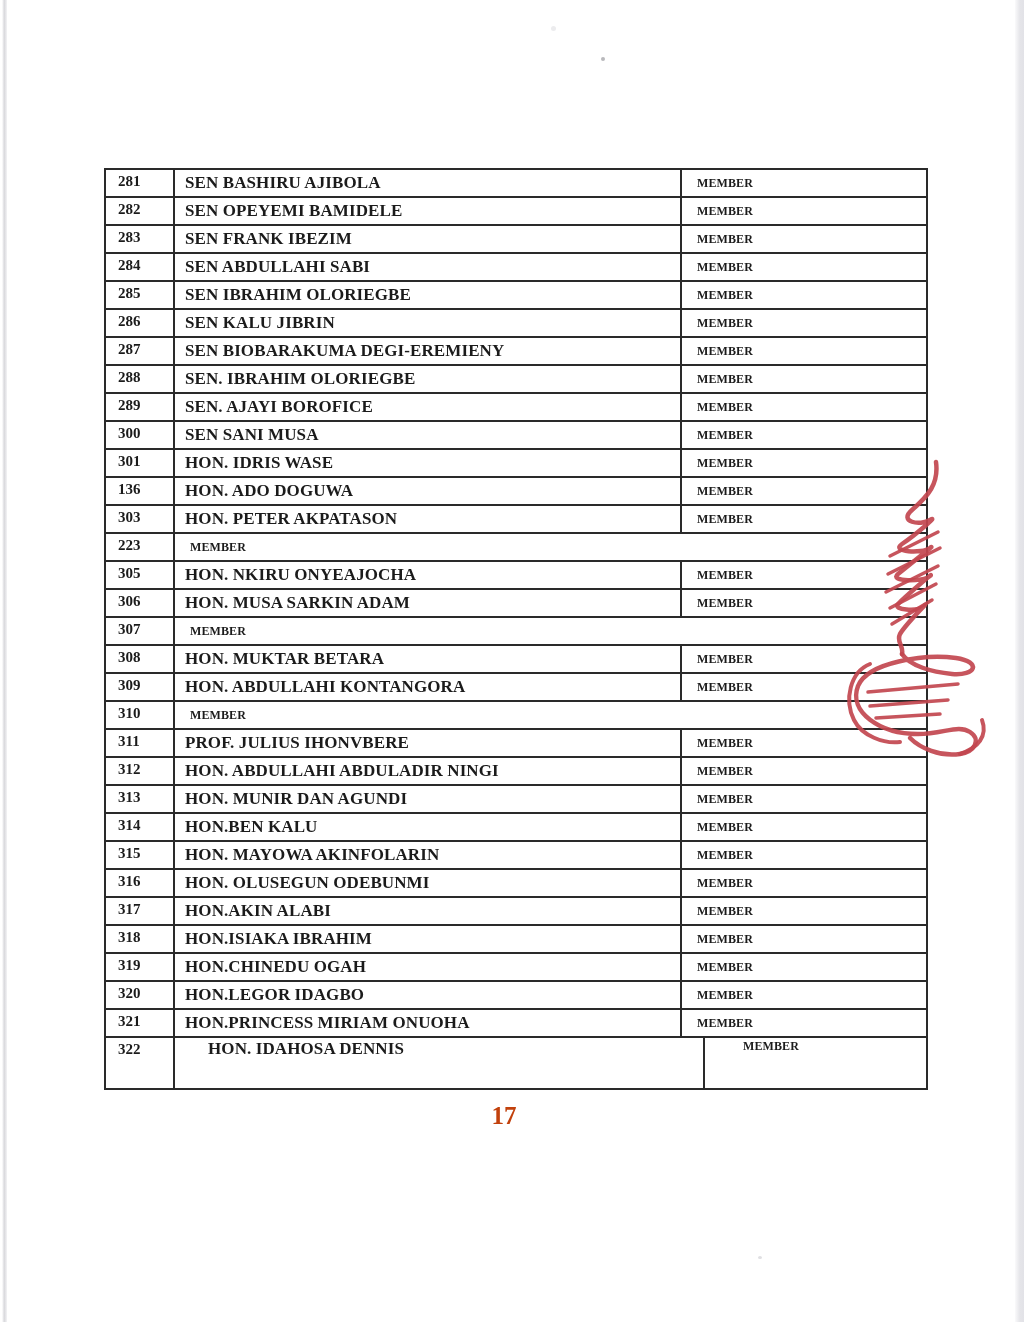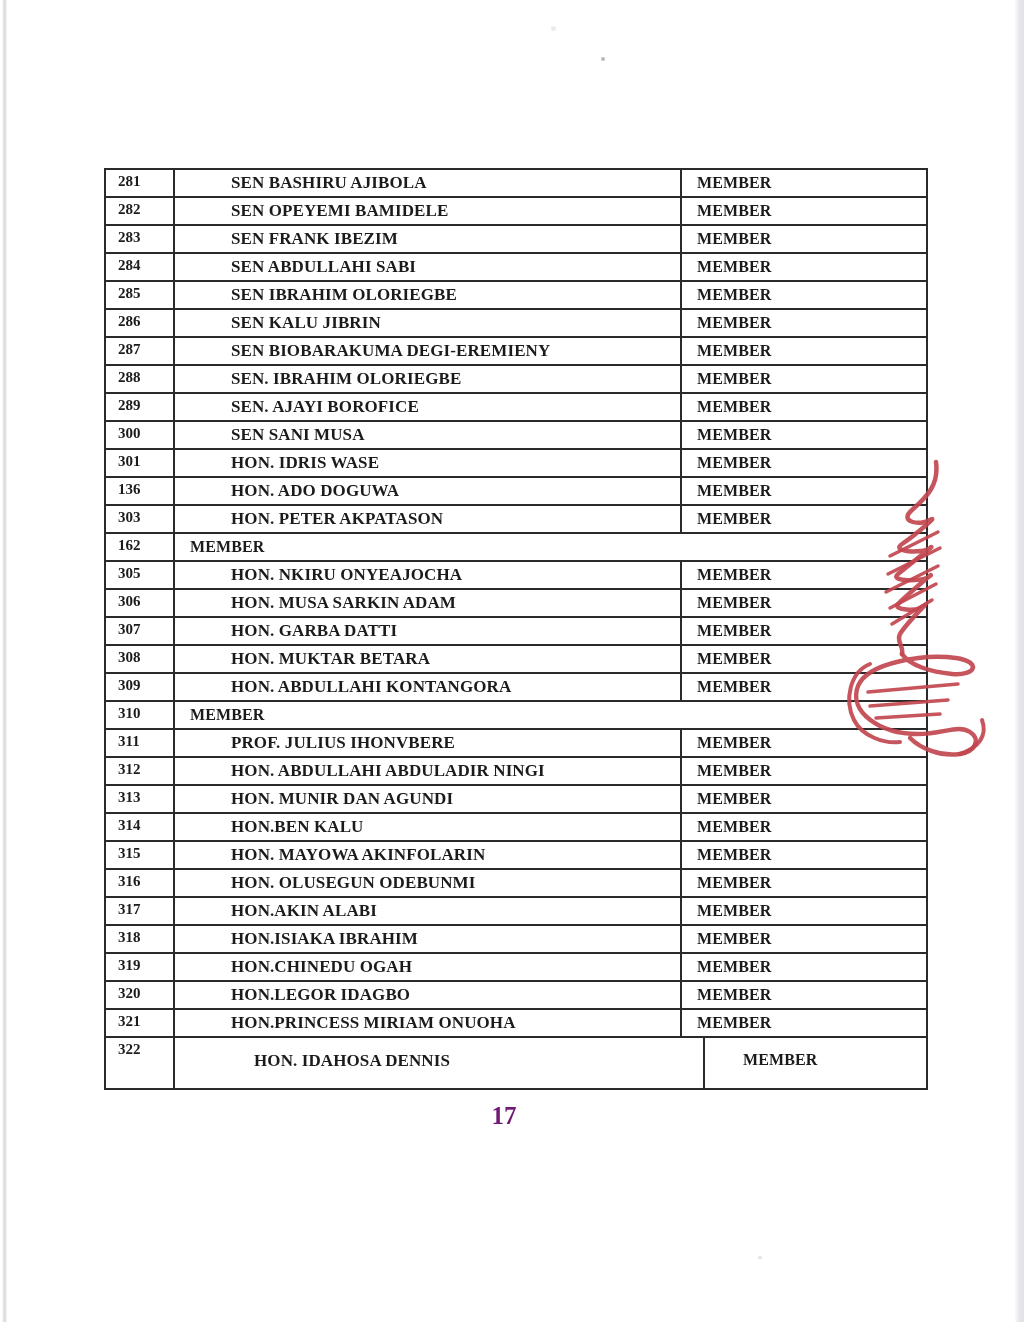--- a/index.html
+++ b/index.html
@@ -35,33 +35,33 @@
   .row:last-child { border-bottom:none; height:50px;gap:23px; }
   .cell { box-sizing:border-box; display:flex; overflow:hidden; white-space:nowrap; }
   .cell.no {
     border-right:2px solid #2a2a2a;
     font-size:15px; font-weight:600;
     padding:3px 0 0 12px; align-items:flex-start;
   }
   .cell.name {
     border-right:2px solid #2a2a2a;
     font-size:17px; font-weight:600; letter-spacing:.1px;
-    align-items:center; padding-left:10px;margin-left:46px;
+    align-items:center; padding-left:10px;
   }
   .cell.role {
-    font-size:16px; font-weight:600; letter-spacing:.1px;
+    font-size:12px; font-weight:600; letter-spacing:.1px;
     align-items:center; padding-left:15px;
   }
   .row:last-child .cell.name,
-  .row:last-child .cell.role { align-items:flex-start; padding-top:13px; }
+  .row:last-child .cell.role { align-items:flex-start; padding-top:1px; }
 
   
   .page-num {
     position:absolute; top:1102px; left:0; width:1008px;
-    text-align:center; font-size:25px; font-weight:600; color:#701a75;
+    text-align:center; font-size:25px; font-weight:600; color:#c2410c;
   }
 
   
   .signature { position:absolute; left:838px; top:448px; width:162px; height:314px; }
   .signature path { fill:none; stroke:#c2464f; stroke-linecap:round; stroke-linejoin:round; opacity:.92; }
 </style>
 </head>
 <body>
 
 <div class="canvas">
@@ -132,36 +132,35 @@
       <div class="cell no">136</div>
       <div class="cell name">HON. ADO DOGUWA</div>
       <div class="cell role">MEMBER</div>
     </div>
       <div class="row">
       <div class="cell no">303</div>
       <div class="cell name">HON. PETER AKPATASON</div>
       <div class="cell role">MEMBER</div>
     </div>
       <div class="row">
-      <div class="cell no">162</div>
+      <div class="cell no">223</div>
       <div class="cell role">MEMBER</div>
     </div>
       <div class="row">
       <div class="cell no">305</div>
       <div class="cell name">HON. NKIRU ONYEAJOCHA</div>
       <div class="cell role">MEMBER</div>
     </div>
       <div class="row">
       <div class="cell no">306</div>
       <div class="cell name">HON. MUSA SARKIN ADAM</div>
       <div class="cell role">MEMBER</div>
     </div>
       <div class="row">
       <div class="cell no">307</div>
-      <div class="cell name">HON. GARBA DATTI</div>
       <div class="cell role">MEMBER</div>
     </div>
       <div class="row">
       <div class="cell no">308</div>
       <div class="cell name">HON. MUKTAR BETARA</div>
       <div class="cell role">MEMBER</div>
     </div>
       <div class="row">
       <div class="cell no">309</div>
       <div class="cell name">HON. ABDULLAHI KONTANGORA</div>

